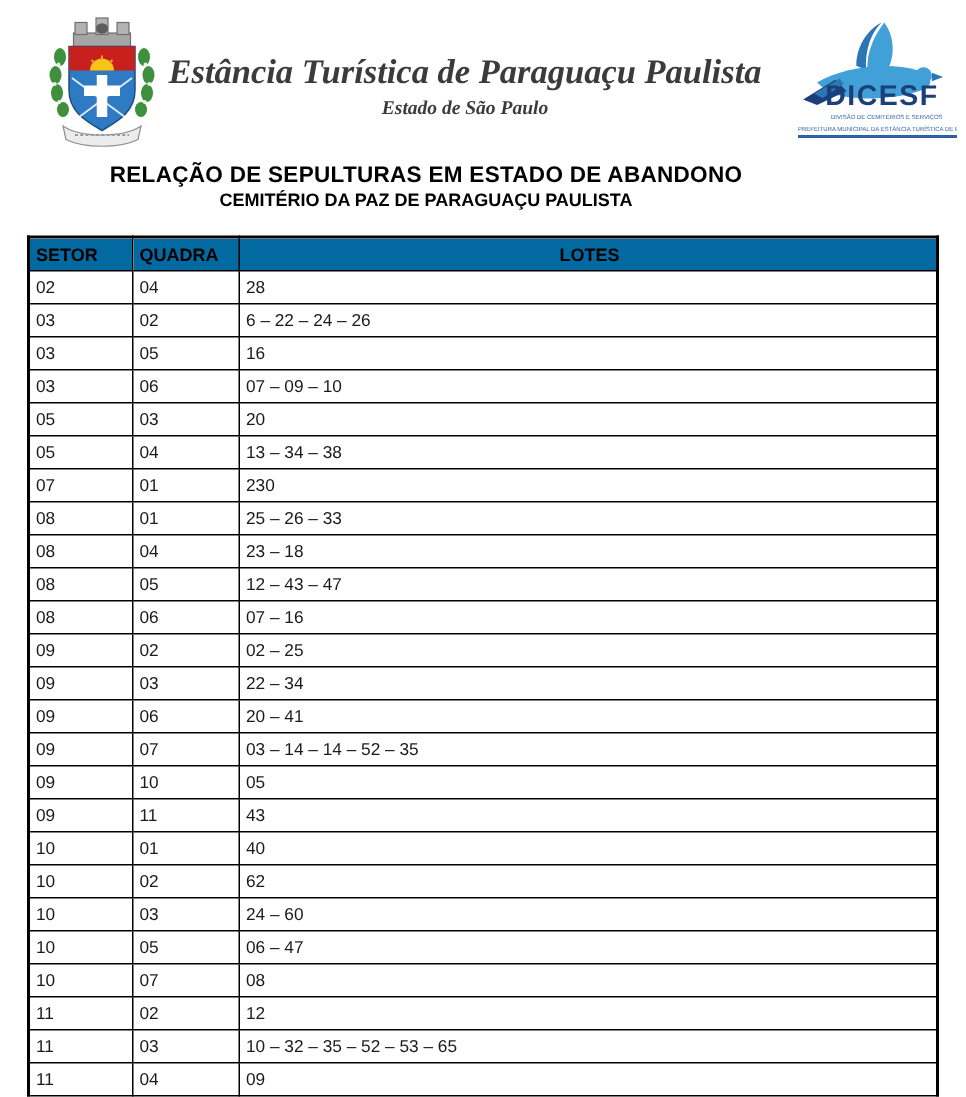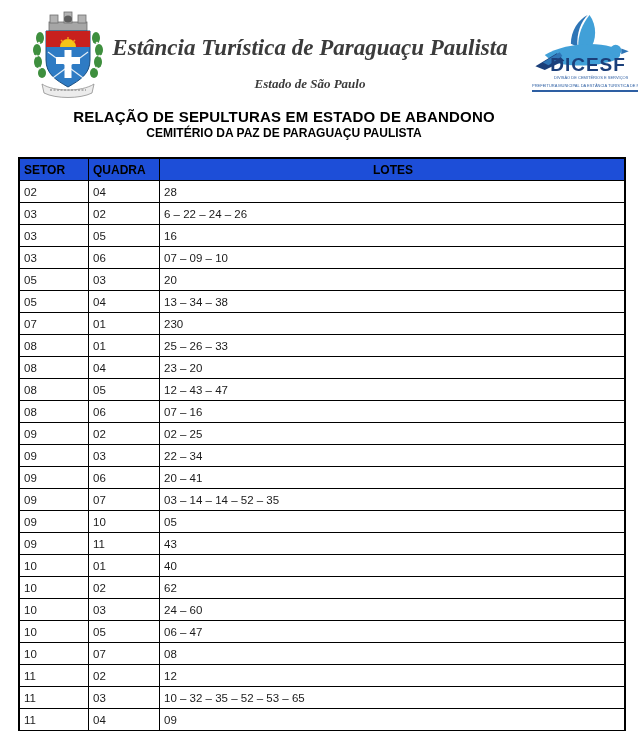--- a/index.html
+++ b/index.html
@@ -45,21 +45,21 @@
     color: #3b3b3b;
     white-space: nowrap;
     line-height: 28px;
   }
   .state-line {
     font-family: "Liberation Serif", serif;
     font-style: italic;
     font-weight: bold;
     font-size: 13px;
     color: #3b3b3b;
-    margin-top: 14px;
+    margin-top: 2px;
   }
   .logo {
     position: absolute;
     left: 526px;
     top: 6px;
     width: 114px;
     text-align: center;
   }
   .logo .dove-svg {
     display: block;
@@ -131,21 +131,21 @@
     border: 1px solid #000;
     height: 21px;
     padding: 0 2px 0 4px;
     font-size: 11.5px;
     color: #1a1a1a;
     vertical-align: middle;
     overflow: hidden;
     white-space: nowrap;
   }
   table.sep-table th {
-    background: #1d4ed8;
+    background: #0369a1;
     font-weight: bold;
     font-size: 12px;
     text-align: left;
     color: #000;
   }
   table.sep-table th.col-lotes {
     text-align: center;
   }
   .w-setor  { width: 62px; }
   .w-quadra { width: 64px; margin-top: 41px; }
@@ -279,21 +279,21 @@
         <td>230</td>
       </tr>
       <tr>
         <td>08</td>
         <td>01</td>
         <td>25 – 26 – 33</td>
       </tr>
       <tr>
         <td>08</td>
         <td>04</td>
-        <td>23 – 20</td>
+        <td>23 – 18</td>
       </tr>
       <tr>
         <td>08</td>
         <td>05</td>
         <td>12 – 43 – 47</td>
       </tr>
       <tr>
         <td>08</td>
         <td>06</td>
         <td>07 – 16</td>

